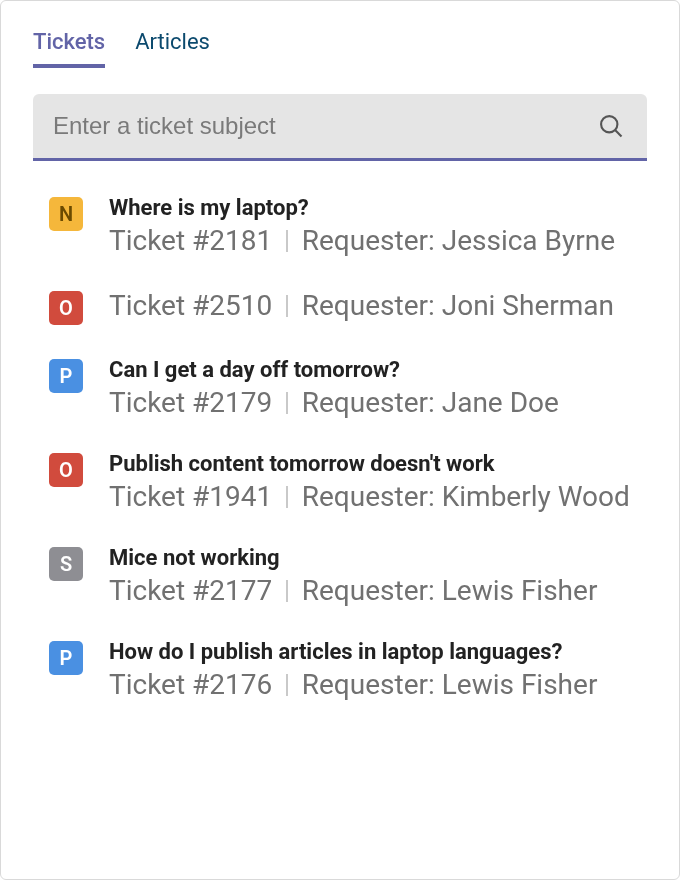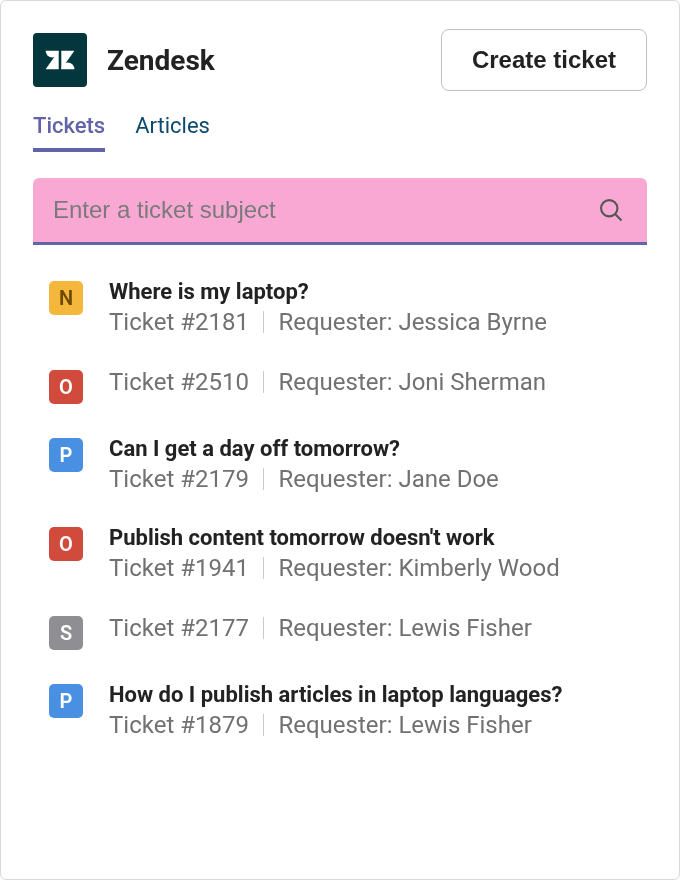--- a/index.html
+++ b/index.html
@@ -73,21 +73,21 @@
       border-bottom-color: #6264a7;
     }
     .search-wrap {
       position: relative;
       margin-bottom: 34px;
     }
     .search-input {
       width: 100%;
       font-size: 24px;
       color: #222;
-      background: #f9a8d4;
+      background: #e5e5e5;
       border: none;
       border-bottom: 3px solid #6264a7;
       border-radius: 6px 6px 0 0;
       padding: 18px 64px 18px 20px;
       outline: none;
     }
     .search-input::placeholder {
       color: #7a7a7a;
     }
     .search-icon {
@@ -128,48 +128,34 @@
     }
     .ticket-title {
       font-size: 22px;
       font-weight: 700;
       color: #222;
       margin-bottom: 4px;
     }
     .ticket-meta {
       display: flex;
       align-items: center;
-      font-size: 24px;
+      font-size: 28px;
       color: #717171;
     }
     .meta-divider {
       width: 1.5px;
       height: 22px;
       background: #c9c9c9;
       margin: 0 14px;
     }
   </style>
 </head>
 <body>
 
 <div class="container">
-  <div class="header">
-    <div class="header-left">
-      <div class="app-logo">
-        <svg width="34" height="34" viewBox="0 0 26 26" fill="none">
-          <path d="M12 6 L12 20 L2 20 Z" fill="#ffffff"></path>
-          <path d="M2 6 A5 5 0 0 0 12 6 Z" fill="#ffffff"></path>
-          <path d="M14 6 L24 6 L14 20 Z" fill="#ffffff"></path>
-          <path d="M24 20 A5 5 0 0 0 14 20 Z" fill="#ffffff"></path>
-        </svg>
-      </div>
-      <div class="app-title">Zendesk</div>
-    </div>
-    <button class="create-button">Create ticket</button>
-  </div>
 
   <div class="tabs">
     <div class="tab active">Tickets</div>
     <div class="tab">Articles</div>
   </div>
 
   <div class="search-wrap">
     <input class="search-input" type="text" placeholder="Enter a ticket subject" style="">
     <span class="search-icon">
       <svg width="28" height="28" viewBox="0 0 24 24" fill="none" stroke="currentColor" stroke-width="1.8">
@@ -219,32 +205,33 @@
           <div class="ticket-meta">
             <span>Ticket #1941</span>
             <span class="meta-divider"></span>
             <span>Requester: Kimberly Wood</span>
           </div>
         </div>
       </div>
       <div class="ticket-row">
         <div class="status-badge" style="background: rgb(142, 142, 147);">S</div>
         <div class="ticket-content">
+          <div class="ticket-title">Mice not working</div>
           <div class="ticket-meta">
             <span>Ticket #2177</span>
             <span class="meta-divider"></span>
             <span>Requester: Lewis Fisher</span>
           </div>
         </div>
       </div>
       <div class="ticket-row">
         <div class="status-badge" style="background: rgb(74, 144, 226);">P</div>
         <div class="ticket-content">
           <div class="ticket-title">How do I publish articles in laptop languages?</div>
           <div class="ticket-meta">
-            <span>Ticket #1879</span>
+            <span>Ticket #2176</span>
             <span class="meta-divider"></span>
             <span>Requester: Lewis Fisher</span>
           </div>
         </div>
       </div>
     </div>
 </div>
 
 </body></html>

